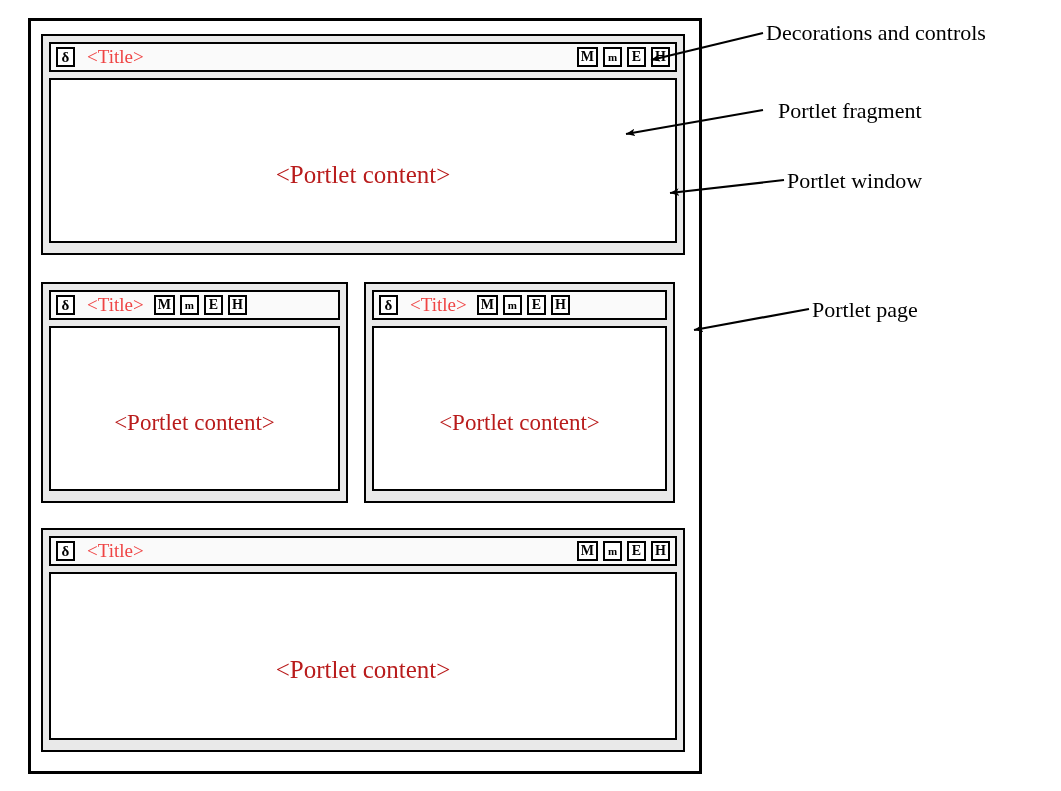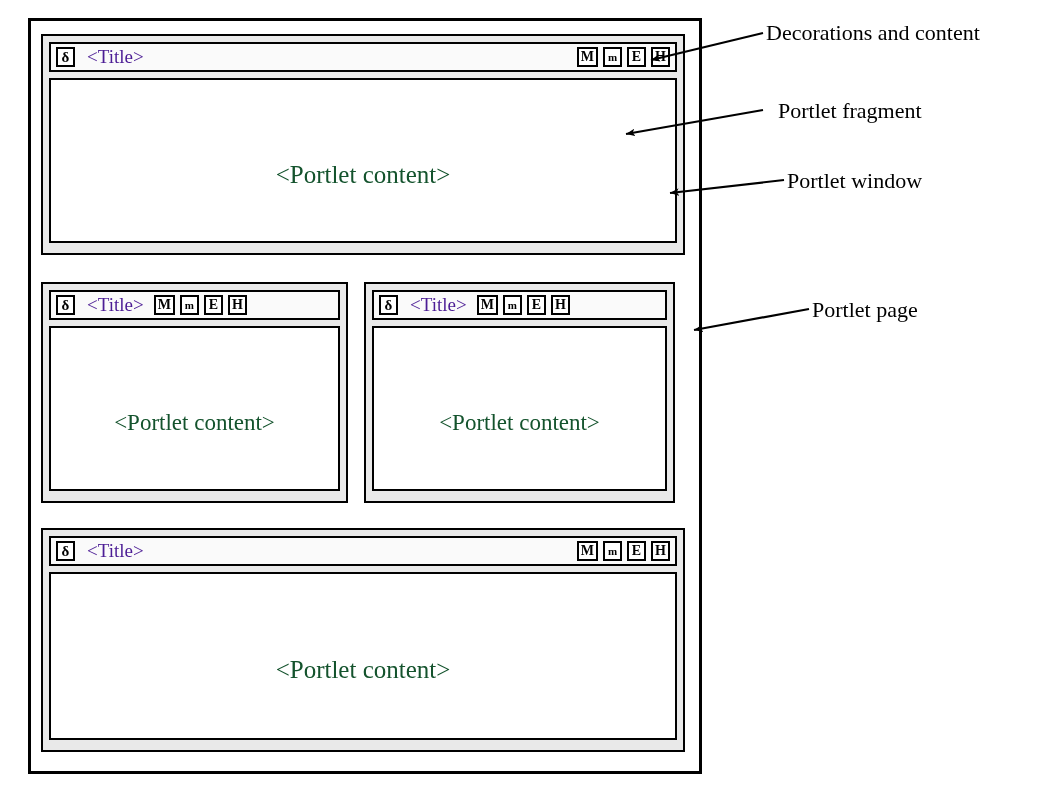--- a/index.html
+++ b/index.html
@@ -68,21 +68,21 @@
     font-weight: bold;
     font-size: 15px;
     line-height: 1;
     color: #000000;
     box-sizing: border-box;
     flex: 0 0 auto;
   }
 
   .portlet-title {
     font-size: 19px;
-    color: #4c1d95;
+    color: #ef4444;
     margin-left: 12px;
     white-space: nowrap;
     flex: 0 0 auto;
   }
 
   .controls {
     display: flex;
     align-items: center;
     gap: 5px;
     flex: 0 0 auto;
@@ -115,21 +115,21 @@
     align-items: center;
     justify-content: center;
   }
   #portlet-window-top    .portlet-fragment { height: 165px; }
   #portlet-window-midl   .portlet-fragment { height: 165px; }
   #portlet-window-midr   .portlet-fragment { height: 165px; }
   #portlet-window-bottom .portlet-fragment { height: 168px; }
 
   .portlet-content-text {
     font-size: 25px;
-    color: #14532d;
+    color: #b91c1c;
     white-space: nowrap;
     margin-top: 28px;
   }
   .portlet-content-text.narrow { font-size: 23px; }
 
   
   .annotation {
     position: absolute;
     font-size: 22px;
     color: #000000;
@@ -242,19 +242,19 @@
 
   <line x1="763" y1="33" x2="651" y2="60" stroke="#000000" stroke-width="2.2" marker-end="url(#arrowhead)"></line>
 
   <line x1="763" y1="110" x2="626" y2="134" stroke="#000000" stroke-width="2.2" marker-end="url(#arrowhead)"></line>
 
   <line x1="784" y1="180" x2="670" y2="193" stroke="#000000" stroke-width="2.2" marker-end="url(#arrowhead)"></line>
 
   <line x1="809" y1="309" x2="694" y2="330" stroke="#000000" stroke-width="2.2" marker-end="url(#arrowhead)"></line>
 </svg>
 
-<div class="annotation" id="label-decorations">Decorations and content</div>
+<div class="annotation" id="label-decorations">Decorations and controls</div>
 
 <div class="annotation" id="label-fragment">Portlet fragment</div>
 
 <div class="annotation" id="label-window">Portlet window</div>
 
 <div class="annotation" id="label-portal-page">Portlet page</div>
 
 </body></html>

